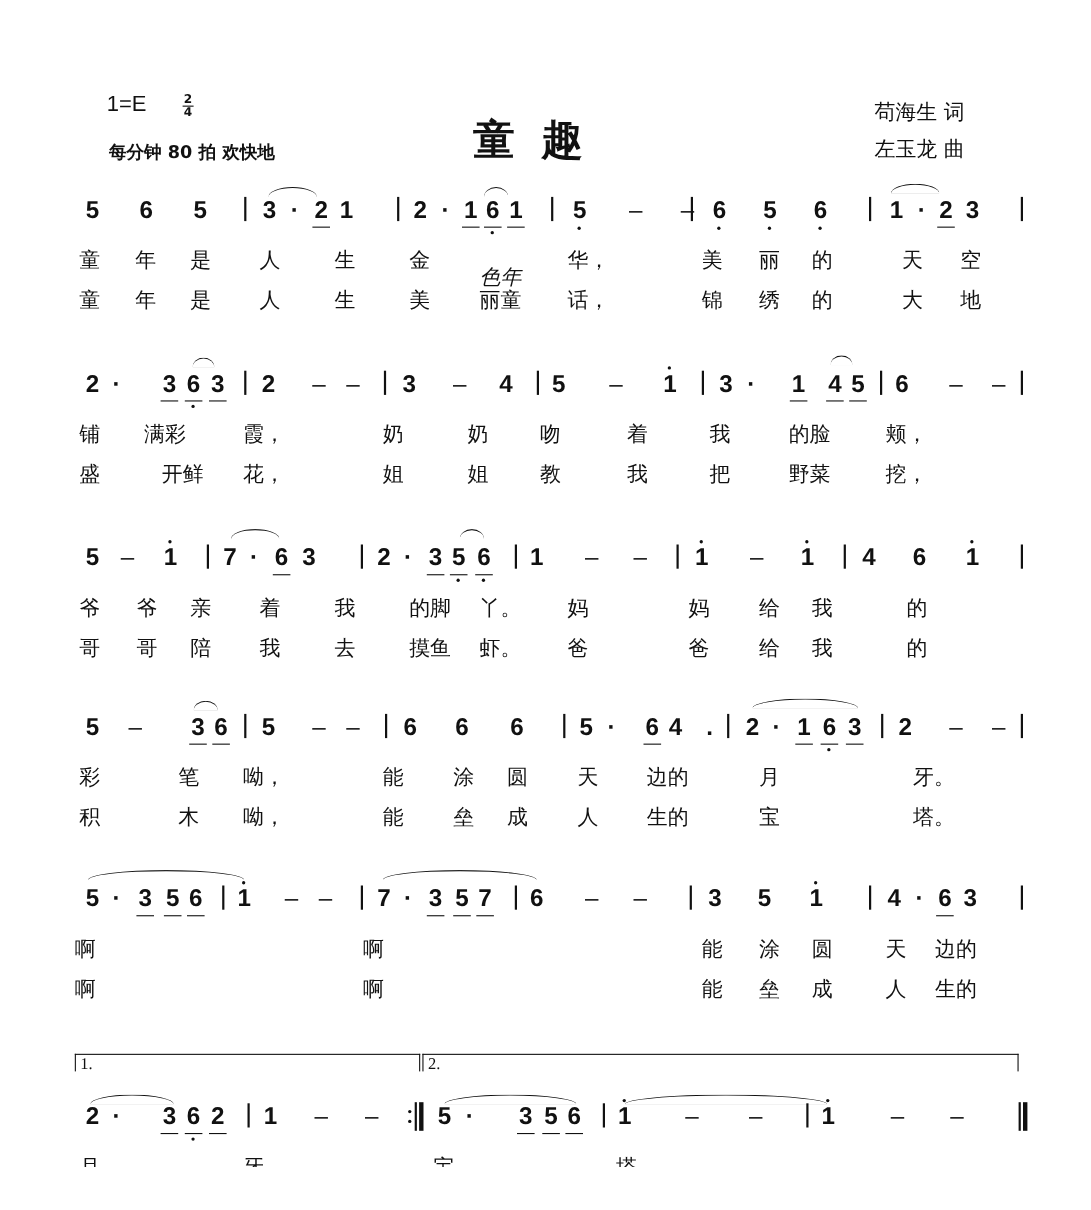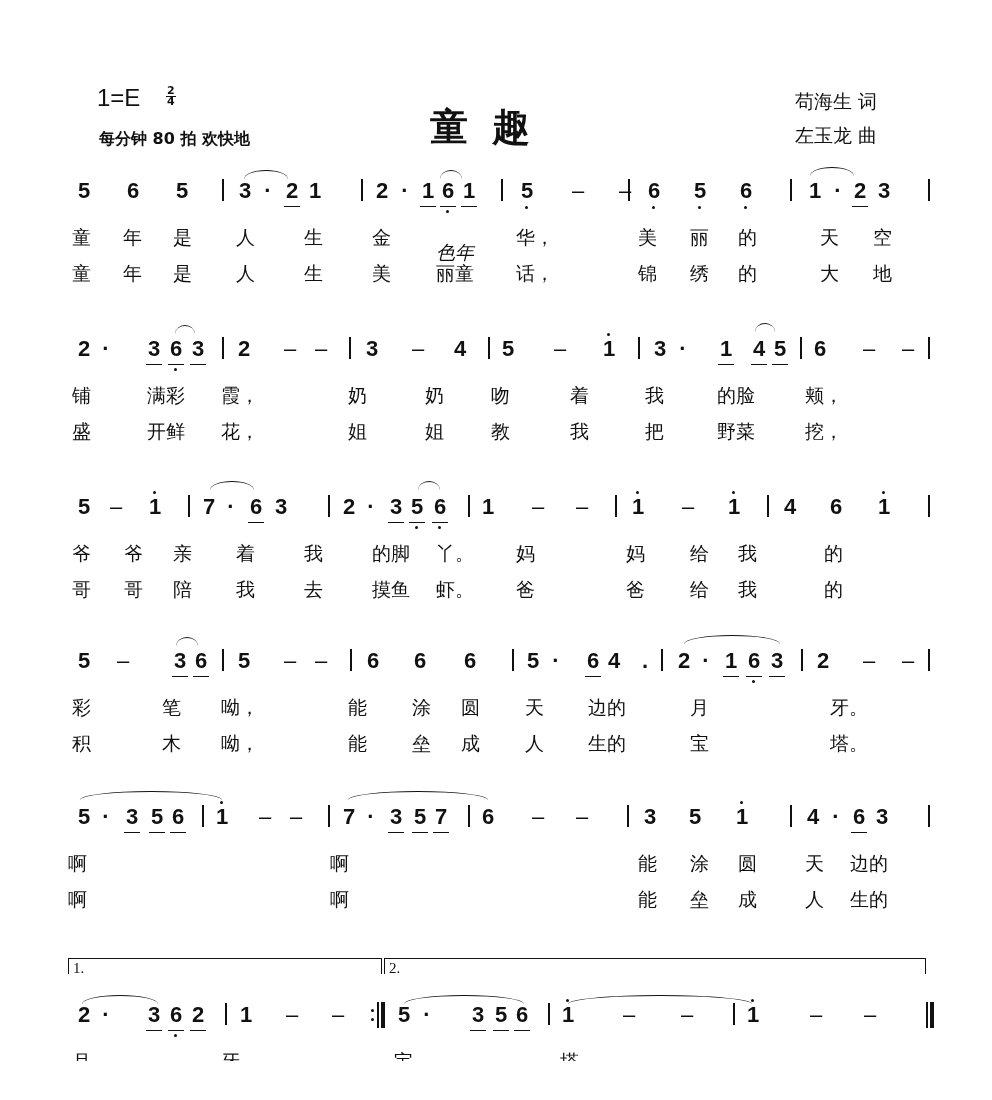--- a/index.html
+++ b/index.html
@@ -1,19 +1,19 @@
 <!DOCTYPE html>
 <html><head>
 <meta charset="utf-8">
 <style>
   html, body { margin: 0; padding: 0; background: #ffffff; }
   body { width: 992px; height: 1100px; position: relative; overflow: hidden; color: #111; font-family: "DejaVu Sans", sans-serif; }
   .abs { position: absolute; white-space: nowrap; }
   .title { font-size: 38px; font-weight: bold; letter-spacing: 24px; }
-  .key { font-family: "Liberation Sans", sans-serif; font-size: 24px; }
+  .key { font-family: "Liberation Sans", sans-serif; font-size: 20px; }
   .frac { position: absolute; display: inline-flex; flex-direction: column; align-items: center; font-size: 11px; font-weight: bold; line-height: 10px; }
   .frac span.top { border-bottom: 1.5px solid #111; padding: 0 1px; }
   .tempo { font-size: 16px; font-weight: bold; }
   .credit { font-size: 19px; }
   .note { position: absolute; font-family: "Liberation Sans", sans-serif; font-weight: bold; font-size: 22px; line-height: 22px; width: 16px; text-align: center; }
   .note.u1::after { content: ""; position: absolute; left: 0; right: 0; bottom: -5px; border-bottom: 1.5px solid #111; }
   .dotb { position: absolute; width: 3px; height: 3px; border-radius: 50%; background: #111; }
   .bar { position: absolute; width: 1.5px; background: #111; height: 22px; }
   .slur { position: absolute; border-top: 1.8px solid #111; border-radius: 50% 50% 0 0 / 100% 100% 0 0; height: 8px; }
   .lyric { position: absolute; font-family: "DejaVu Serif", serif; font-size: 19px; line-height: 20px; }
@@ -110,21 +110,21 @@
     <div class="note" style="left: 675px; top: 338px;">·</div>
     <div class="note u1" style="left: 718px; top: 338px;">1</div>
     <div class="note u1" style="left: 751px; top: 338px;">4</div>
     <div class="note u1" style="left: 772px; top: 338px;">5</div>
     <div class="bar" style="left: 800px; top: 337px;"></div>
     <div class="note" style="left: 812px; top: 338px;">6</div>
     <div class="note" style="left: 861px; top: 338px; font-weight: normal;">–</div>
     <div class="note" style="left: 900px; top: 338px; font-weight: normal;">–</div>
     <div class="bar" style="left: 928px; top: 337px;"></div>
     <div class="lyric" style="left: 72px; top: 385px;">铺</div>
-    <div class="lyric" style="left: 147px; top: 385px; text-align: right;">满彩</div>
+    <div class="lyric" style="left: 131px; top: 385px; text-align: right;">满彩</div>
     <div class="lyric" style="left: 221px; top: 385px;">霞，</div>
     <div class="lyric" style="left: 348px; top: 385px;">奶</div>
     <div class="lyric" style="left: 425px; top: 385px;">奶</div>
     <div class="lyric" style="left: 491px; top: 385px;">吻</div>
     <div class="lyric" style="left: 570px; top: 385px;">着</div>
     <div class="lyric" style="left: 645px; top: 385px;">我</div>
     <div class="lyric" style="left: 717px; top: 385px;">的脸</div>
     <div class="lyric" style="left: 805px; top: 385px;">颊，</div>
     <div class="lyric" style="left: 72px; top: 421px;">盛</div>
     <div class="lyric" style="left: 147px; top: 421px;">开鲜</div>

